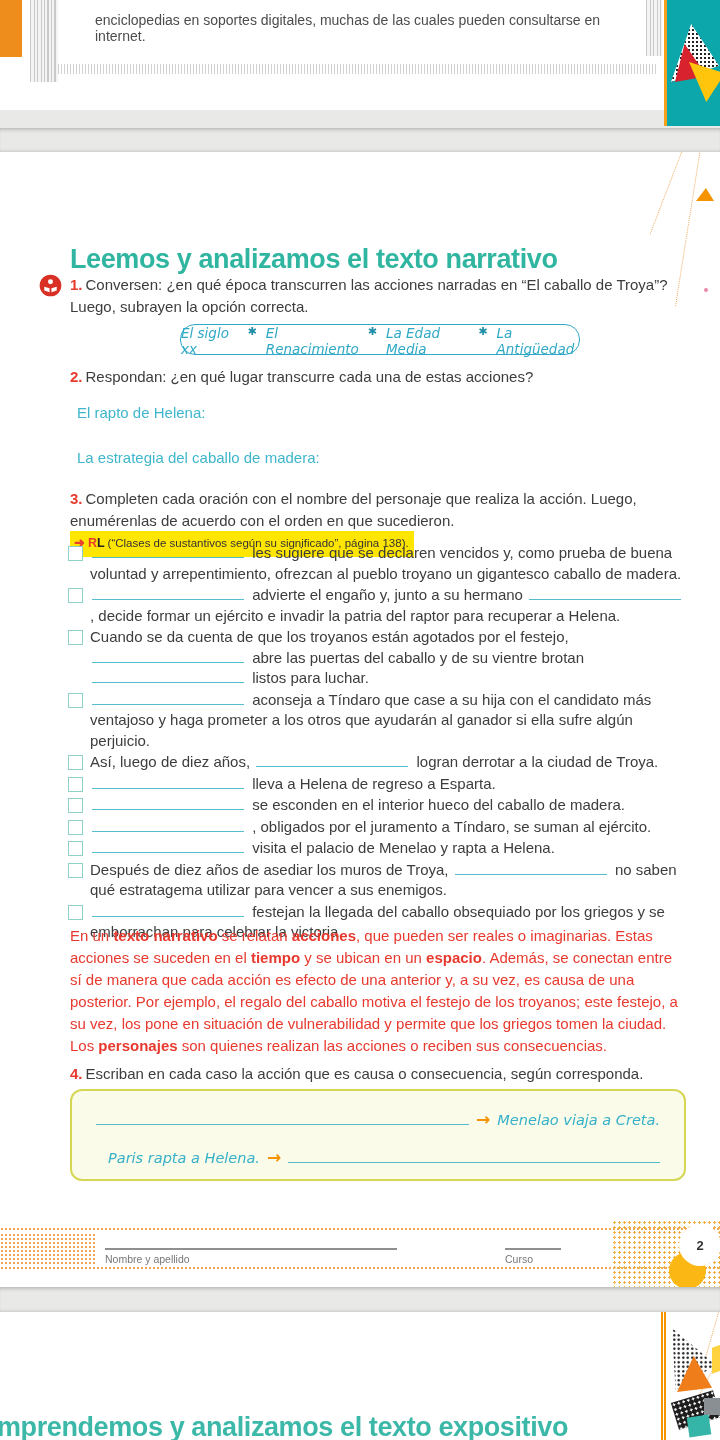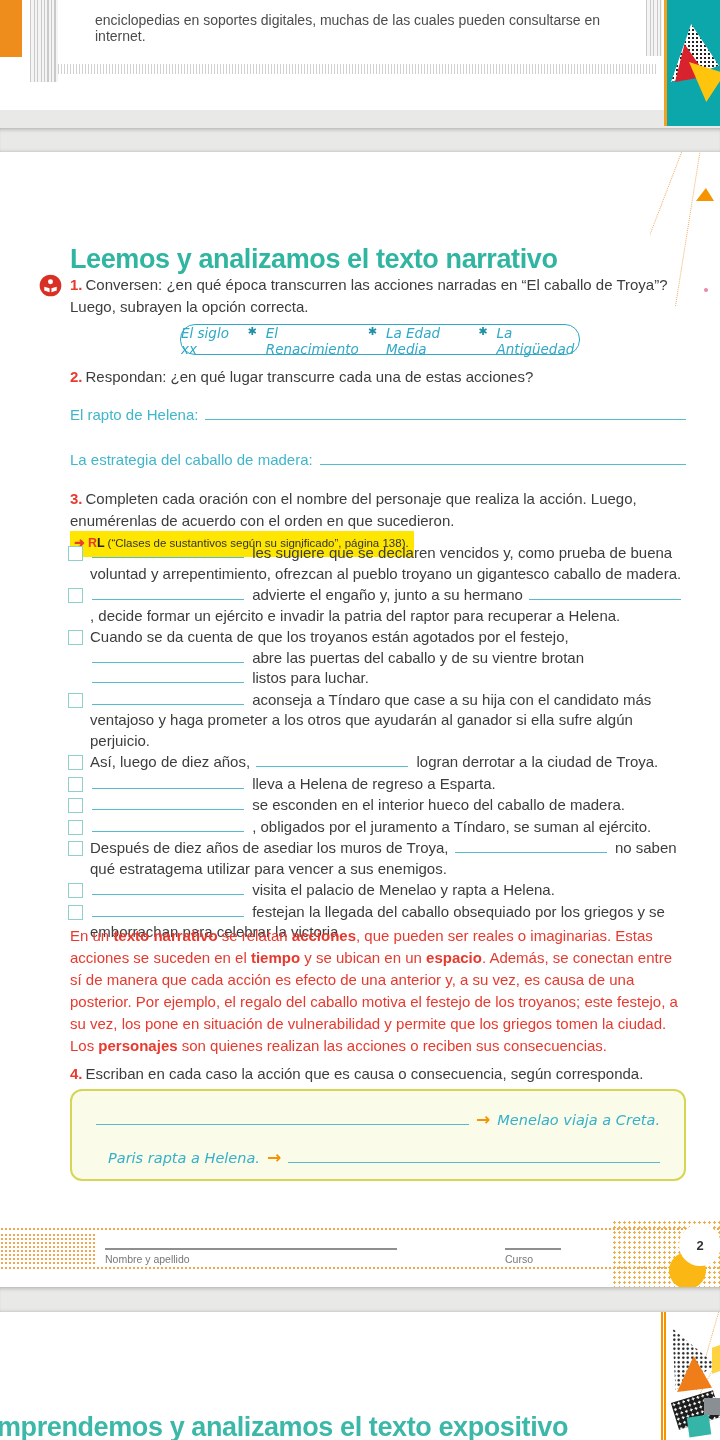--- a/index.html
+++ b/index.html
@@ -50,21 +50,21 @@
   .act4{top:911px;}
 
   .convo-icon{position:absolute;left:-31px;top:0px;width:23px;height:23px;}
 
   .pill{position:absolute;left:180px;top:172px;width:398px;height:29px;border:1.6px solid #2fa9c6;border-radius:15px;
         display:flex;justify-content:center;gap:9px;
         font-family:"DejaVu Sans",sans-serif;font-style:italic;font-size:13.5px;color:#2fa9c6;}
   .opt-sep{color:#1f8fa8;font-style:normal;font-size:11px;}
 
   .ans-row{position:absolute;left:70px;width:616px;display:flex;align-items:baseline;
-           font-size:15px;color:#3fb6cb;}
+           font-size:15px;color:#3fb6cb;flex-direction:column;}
   .ans1{top:252px;} .ans2{top:297px;}
   .ans-label{white-space:nowrap;}
   .ans-blank{flex:1;border-bottom:1.3px solid #54bccd;height:15px;margin-left:7px;}
 
   .ref-chip{display:inline-block;background:#ffe600;padding:1px 5px 2px 4px;font-size:11.5px;color:#333;white-space:nowrap;}
   .ref-arrow{color:#e8402e;font-weight:bold;font-size:13px;margin-right:3px;}
   .ref-logo-r{color:#e73b2e;font-weight:bold;font-size:12.5px;}
   .ref-logo-l{color:#222;font-weight:bold;font-size:12.5px;margin-right:3px;}
 
   .checklist{position:absolute;left:68px;top:391px;width:622px;}
@@ -225,26 +225,26 @@
         <p class="ci-text"><span class="blank"></span> <span>se esconden en el interior hueco del caballo de madera.</span> </p>
       </div>
 
       <div class="check-item">
         <span class="checkbox"></span>
         <p class="ci-text"><span class="blank"></span> <span>, obligados por el juramento a Tíndaro, se suman al ejército.</span> </p>
       </div>
 
       <div class="check-item">
         <span class="checkbox"></span>
+        <p class="ci-text"><span class="blank"></span> <span>visita el palacio de Menelao y rapta a Helena.</span> </p>
+      </div>
+
+      <div class="check-item">
+        <span class="checkbox"></span>
         <p class="ci-text"><span>Después de diez años de asediar los muros de Troya,</span> <span class="blank"></span> <span>no saben qué estratagema utilizar para vencer a sus enemigos.</span> </p>
-      </div>
-
-      <div class="check-item">
-        <span class="checkbox"></span>
-        <p class="ci-text"><span class="blank"></span> <span>visita el palacio de Menelao y rapta a Helena.</span> </p>
       </div>
 
       <div class="check-item">
         <span class="checkbox"></span>
         <p class="ci-text"><span class="blank"></span> <span>festejan la llegada del caballo obsequiado por los griegos y se emborrachan para celebrar la victoria.</span> </p>
       </div>
     </div>
 
     <p class="theory-text"><span>En un </span><b>texto narrativo</b><span> se relatan </span><b>acciones</b><span>, que pueden ser reales o imaginarias. Estas acciones se suceden en el </span><b>tiempo</b><span> y se ubican en un </span><b>espacio</b><span>. Además, se conectan entre sí de manera que cada acción es efecto de una anterior y, a su vez, es causa de una posterior. Por ejemplo, el regalo del caballo motiva el festejo de los troyanos; este festejo, a su vez, los pone en situación de vulnerabilidad y permite que los griegos tomen la ciudad. Los </span><b>personajes</b><span> son quienes realizan las acciones o reciben sus consecuencias.</span></p>
 

